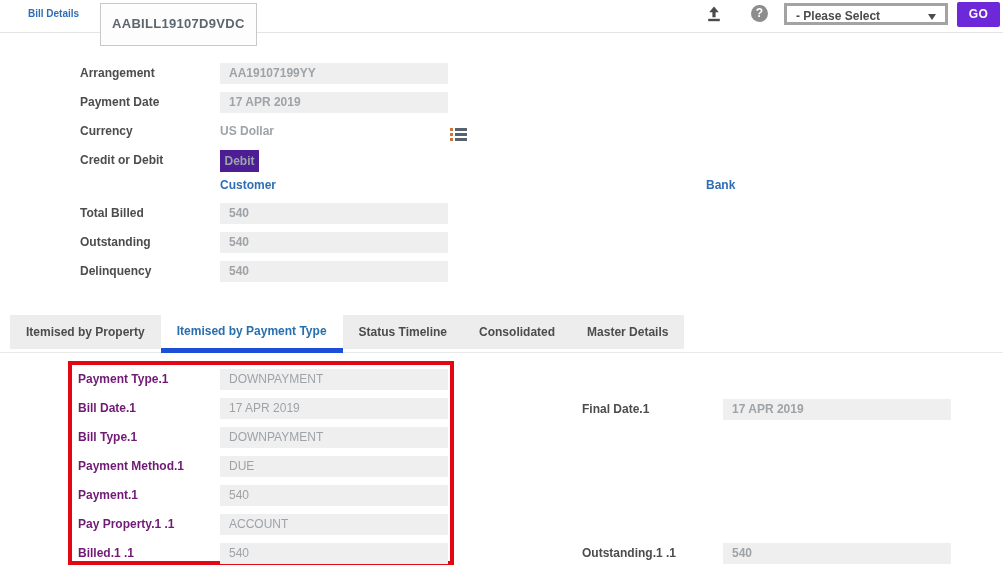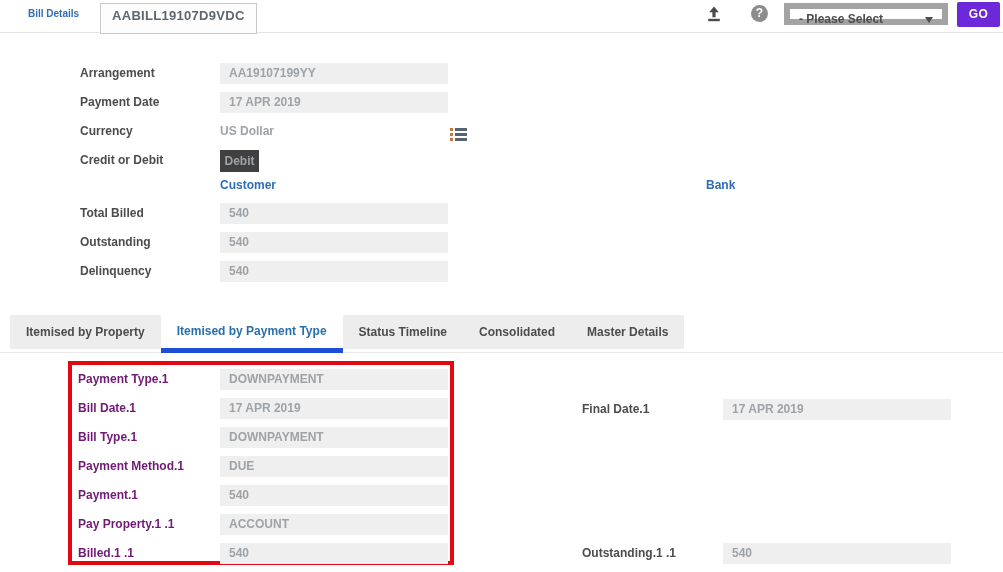--- a/index.html
+++ b/index.html
@@ -3,47 +3,47 @@
 <meta charset="utf-8">
 <style>
   * { margin:0; padding:0; box-sizing:border-box; }
   html,body { background:#ffffff; }
   body { width:1003px; height:572px; font-family:"Liberation Sans", sans-serif; position:relative; overflow:hidden; }
   .page { position:absolute; top:0; left:0; width:1003px; height:572px; background:#fff; }
 
   
   .topbar { position:absolute; top:0; left:0; width:100%; height:33px; background:#fff; border-bottom:1px solid #e4e4e4; }
   .title { position:absolute; left:28px; top:8px; font-size:10px; font-weight:bold; color:#2f6eb4; }
-  .badge { position:absolute; left:100px; top:3px; height:31px; line-height:23px; padding:0 11px; border:1px solid #c8c8c8; background:#fdfdfd; font-size:13px; font-weight:bold; color:#5c666f; letter-spacing:.3px; }
+  .badge { position:absolute; left:100px; top:3px; height:43px; line-height:23px; padding:8px 11px; border:1px solid #c8c8c8; background:#fdfdfd; font-size:13px; font-weight:bold; color:#5c666f; letter-spacing:.3px; }
   .upload { position:absolute; left:705px; top:5px; width:18px; height:18px; cursor:pointer; }
   .help { position:absolute; left:751px; top:5px; width:17px; height:17px; border-radius:50%; background:#8d8d8d; color:#fff; font-size:12px; font-weight:bold; text-align:center; line-height:17px; cursor:pointer; }
-  .select { position:absolute; left:784px; top:3px; width:164px; height:22px; border:6px solid #a3a3a3; background:#fff; font-size:12px; font-weight:bold; color:#4c4c4c; line-height:20px; padding-left:9px; cursor:pointer; }
+  .select { position:absolute; left:784px; top:3px; width:164px; height:22px; border:3px solid #a3a3a3; background:#fff; font-size:12px; font-weight:bold; color:#4c4c4c; line-height:20px; padding-left:9px; cursor:pointer; }
   .select .arrow { position:absolute; right:9px; top:8px; width:0; height:0; border-left:4px solid transparent; border-right:4px solid transparent; border-top:6px solid #4c4c4c; }
   .go { position:absolute; left:957px; top:2px; width:43px; height:25px; background:#6d28d9; color:#fff; font-weight:bold; font-size:12px; text-align:center; line-height:25px; border-radius:2px; letter-spacing:.5px; cursor:pointer; }
 
   
   .flabel { position:absolute; left:80px; width:138px; font-size:12px; font-weight:bold; color:#4c4c4c; line-height:21px; }
   .fbox { position:absolute; left:220px; width:228px; height:21px; background:#efefef; font-size:12px; font-weight:bold; color:#9ea3a8; line-height:21px; padding-left:9px; overflow:hidden; white-space:nowrap; }
   .ftext { position:absolute; left:220px; font-size:12px; font-weight:bold; color:#9ea3a8; line-height:21px; }
-  .chip { position:absolute; left:220px; width:39px; height:22px; background:#404040; font-size:12px; font-weight:bold; color:#9ea3a8; line-height:22px; text-align:center; }
+  .chip { position:absolute; left:220px; width:39px; height:22px; background:#4c1d95; font-size:12px; font-weight:bold; color:#9ea3a8; line-height:22px; text-align:center; }
   .blink { position:absolute; font-size:12px; font-weight:bold; color:#2f6eb4; line-height:14px; cursor:pointer; }
   .listicon { position:absolute; left:450px; top:128px; width:17px; height:14px; cursor:pointer; }
   .li-row { display:flex; align-items:center; margin-bottom:2px; }
   .li-b { width:3px; height:3px; background:#c9763a; margin-right:2px; }
   .li-l { width:12px; height:3px; background:#57626c; }
 
   
   .tabstrip { position:absolute; left:10px; top:315px; height:34px; background:#ededed; display:flex; align-items:flex-start; z-index:2; }
   .tab { height:34px; line-height:34px; padding:0 16px; font-size:12px; font-weight:bold; color:#4c4c4c; white-space:nowrap; cursor:pointer; }
   .tab.active { height:38px; line-height:33px; background:#ffffff; color:#2a6fad; border-bottom:5px solid #1d4ed8; }
   .tabs-hairline { position:absolute; left:0; top:352px; width:100%; height:1px; background:#e9e9e9; z-index:1; }
 
   
   .tlabel { position:absolute; left:78px; width:140px; font-size:12px; font-weight:bold; color:#701a75; line-height:21px; z-index:4; }
-  .tbox { position:absolute; left:220px; width:228px; height:21px; background:#efefef; font-size:12px; font-weight:bold; color:#9ea3a8; line-height:21px; padding-left:9px; z-index:4; white-space:nowrap; }
+  .tbox { position:absolute; left:220px; width:228px; height:21px; background:#efefef; font-size:12px; font-weight:normal; color:#9ea3a8; line-height:21px; padding-left:9px; z-index:4; white-space:nowrap; }
   .rlabel { position:absolute; left:582px; width:140px; font-size:12px; font-weight:bold; color:#4c4c4c; line-height:21px; }
   .rbox { position:absolute; left:723px; width:228px; height:21px; background:#efefef; font-size:12px; font-weight:bold; color:#9ea3a8; line-height:21px; padding-left:9px; }
   .highlight { position:absolute; left:68px; top:361px; width:386px; height:204px; border:4px solid #e30613; z-index:3; }
 </style>
 </head>
 <body>
 
 <div class="page">
 
   <div class="topbar">

